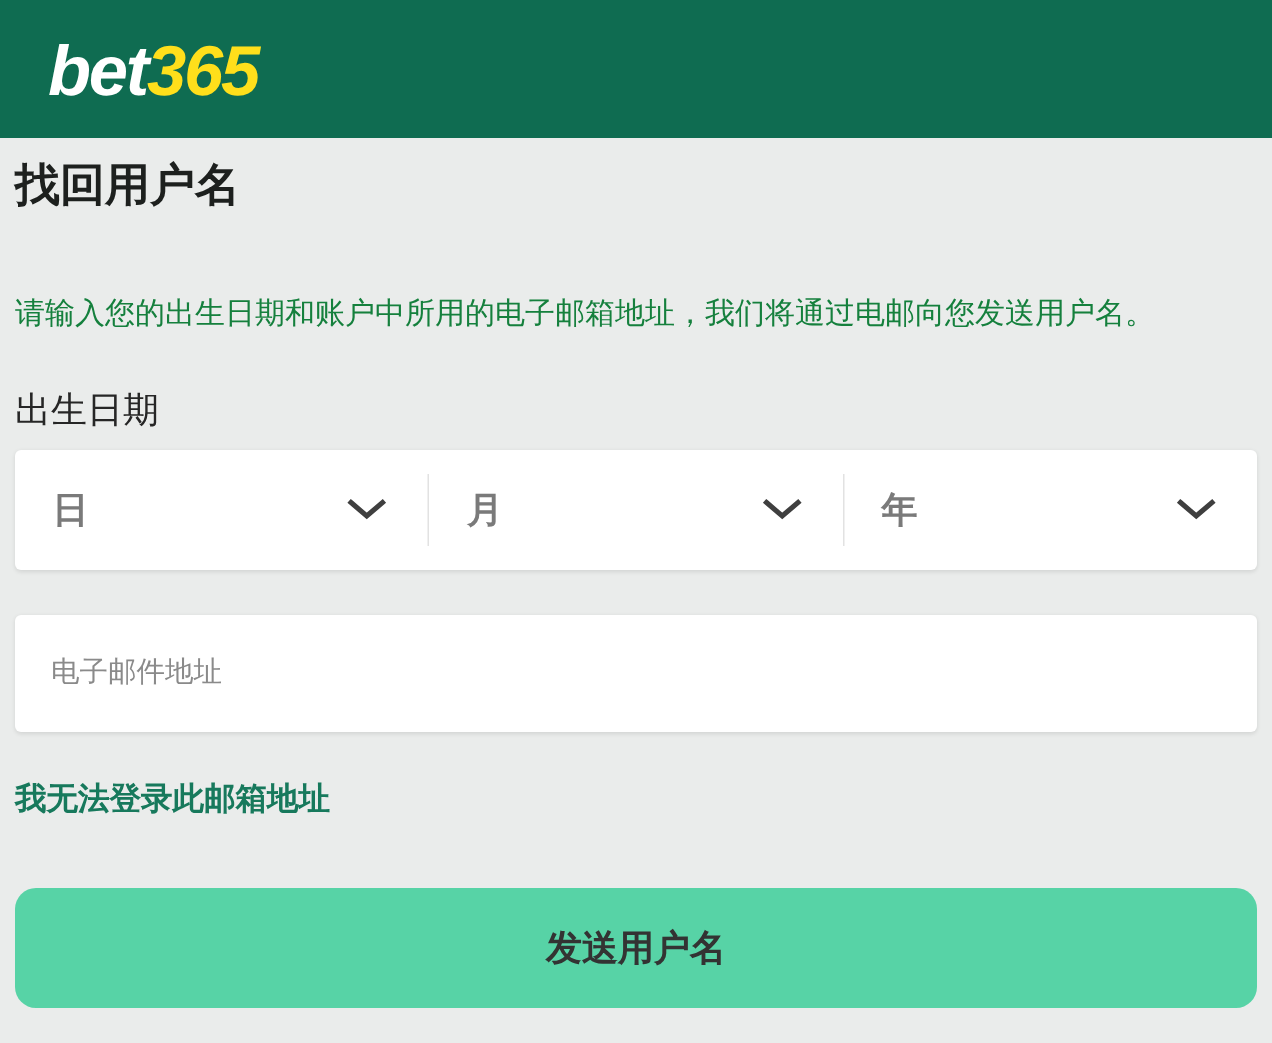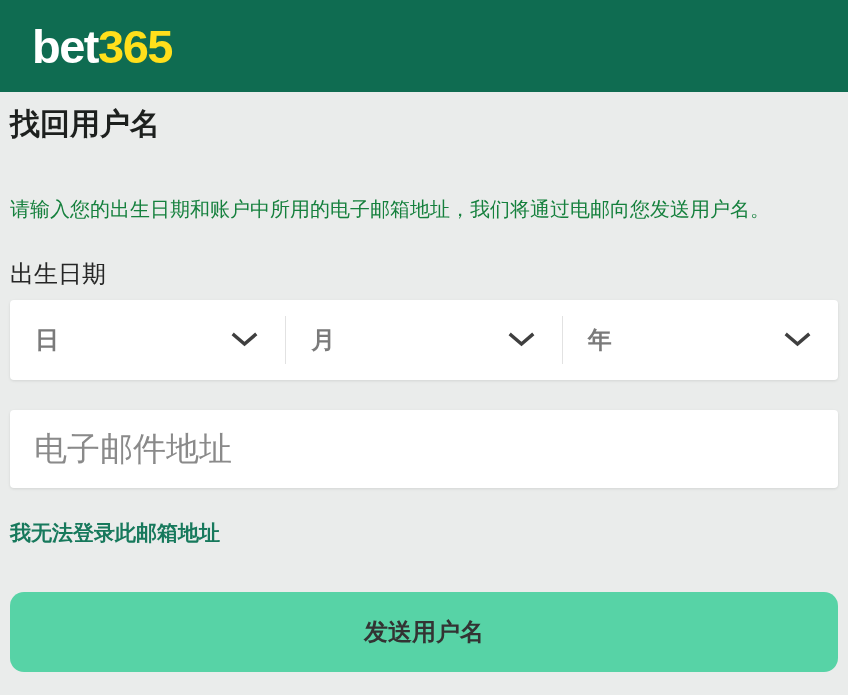--- a/index.html
+++ b/index.html
@@ -9,20 +9,21 @@
     background: #eaeceb;
     font-family: "Liberation Sans", "DejaVu Sans", sans-serif;
   }
   
   .app-header {
     height: 92px;
     background: #0f6c51;
     display: flex;
     align-items: center;
     padding-left: 32px;
+    font-style: italic;
   }
   .logo {
     font-size: 47px;
     font-weight: 700;
     letter-spacing: -1.5px;
     line-height: 1;
     cursor: pointer;
     user-select: none;
   }
   .logo .logo-bet { color: #ffffff; }
@@ -88,21 +89,21 @@
     display: flex;
     align-items: center;
   }
   .email-input {
     width: 100%;
     height: 100%;
     border: none;
     outline: none;
     background: transparent;
     padding: 16px 24px;
-    font-size: 33px;
+    font-size: 19px;
     color: #333333;
     font-family: "Liberation Sans", "DejaVu Sans", sans-serif;
   }
   .email-input::placeholder { color: #8a8a8a; opacity: 1; }
   
   .cant-link {
     display: inline-block;
     margin-top: 32px;
     font-size: 21px;
     line-height: 25px;

